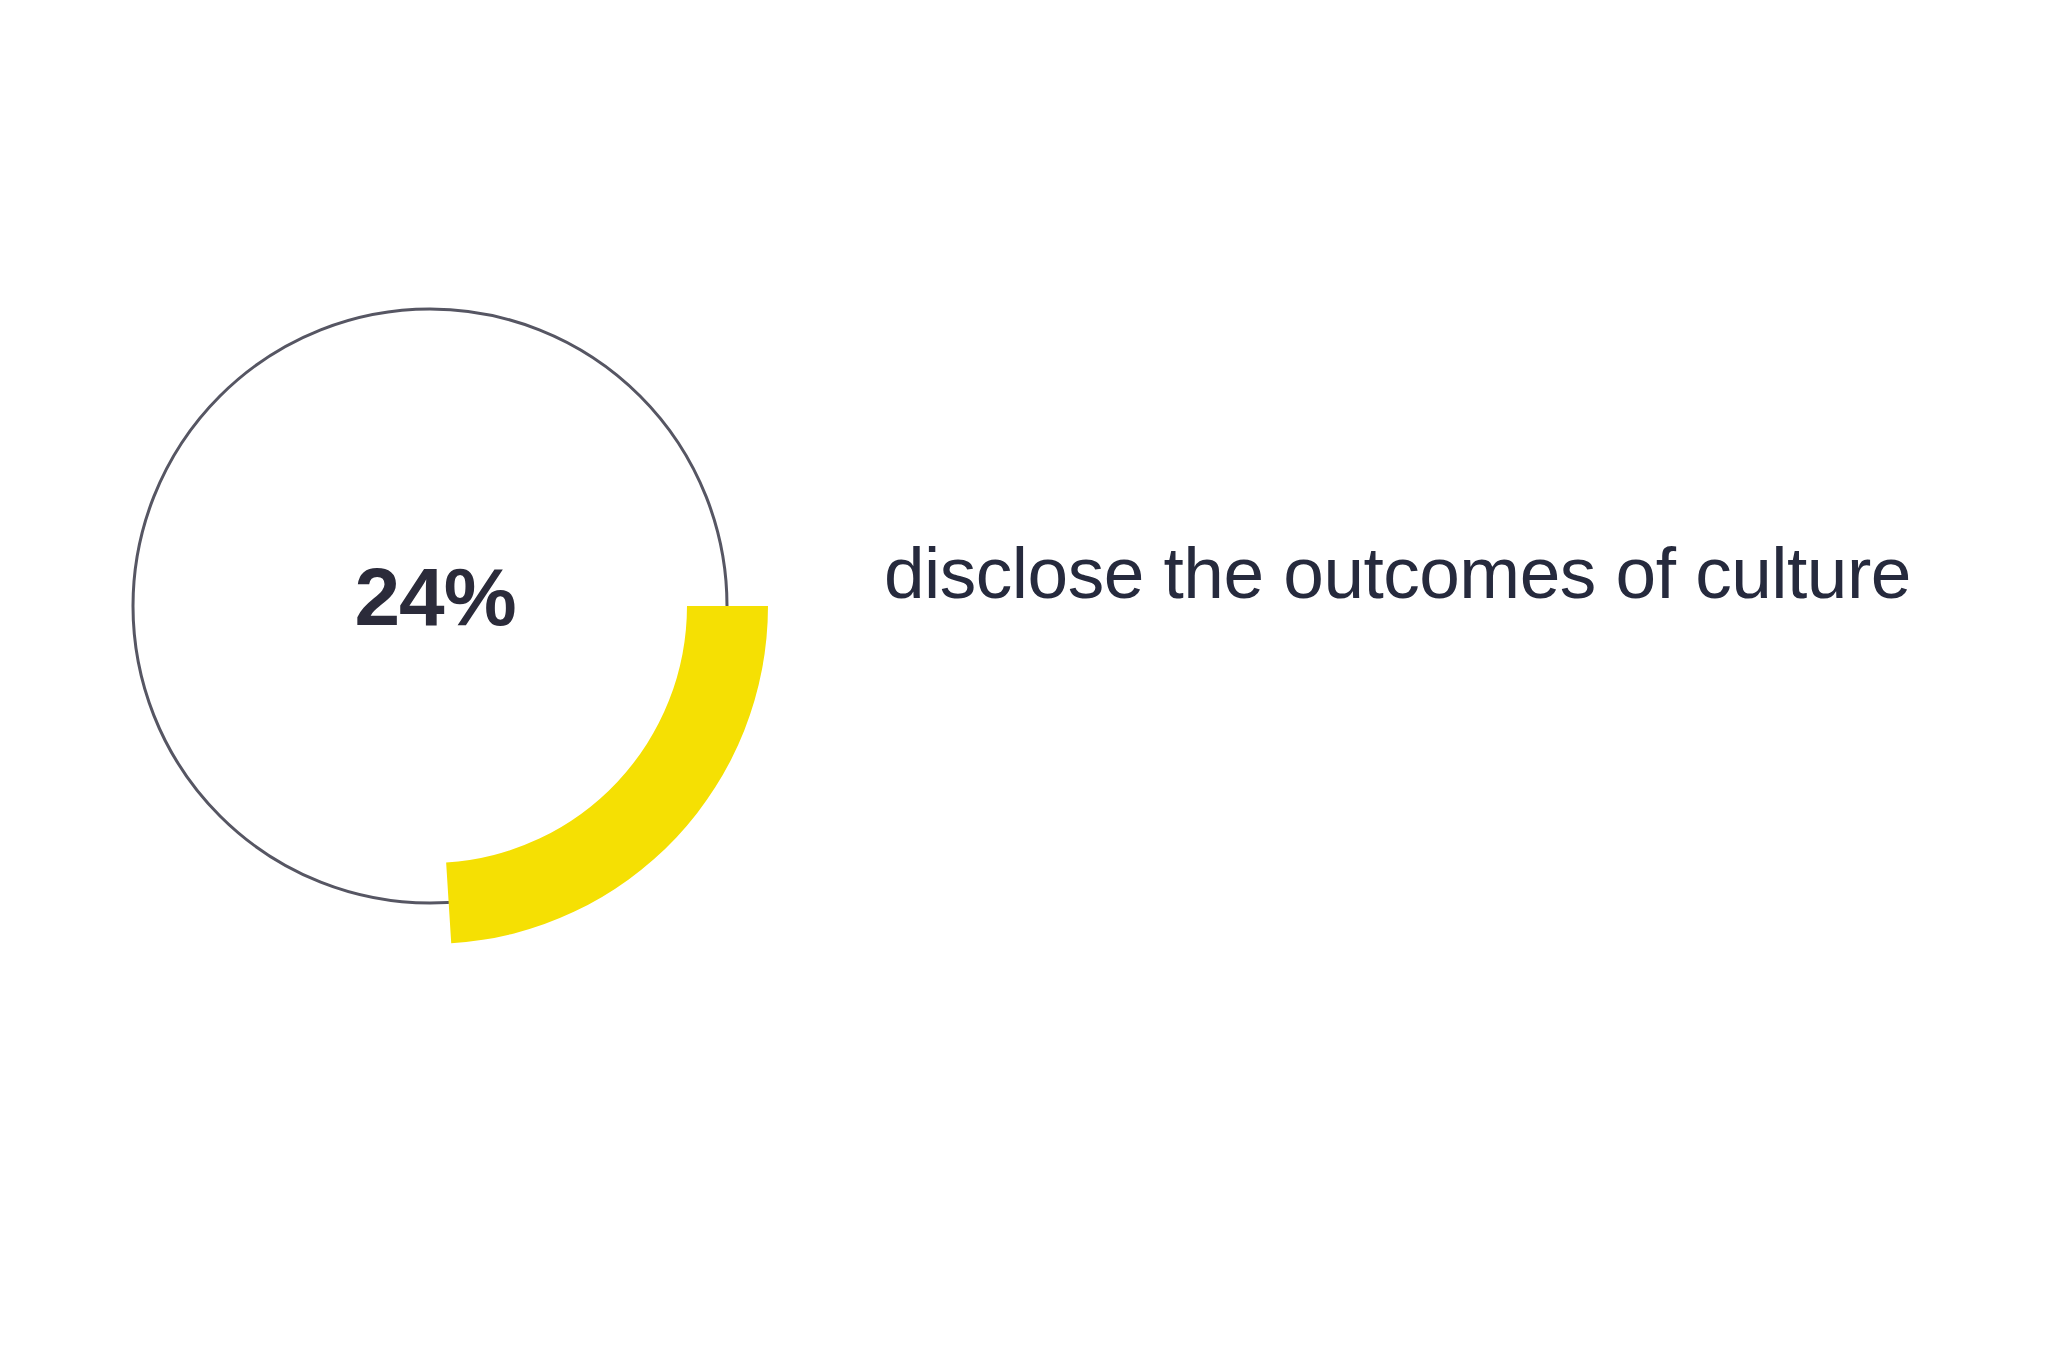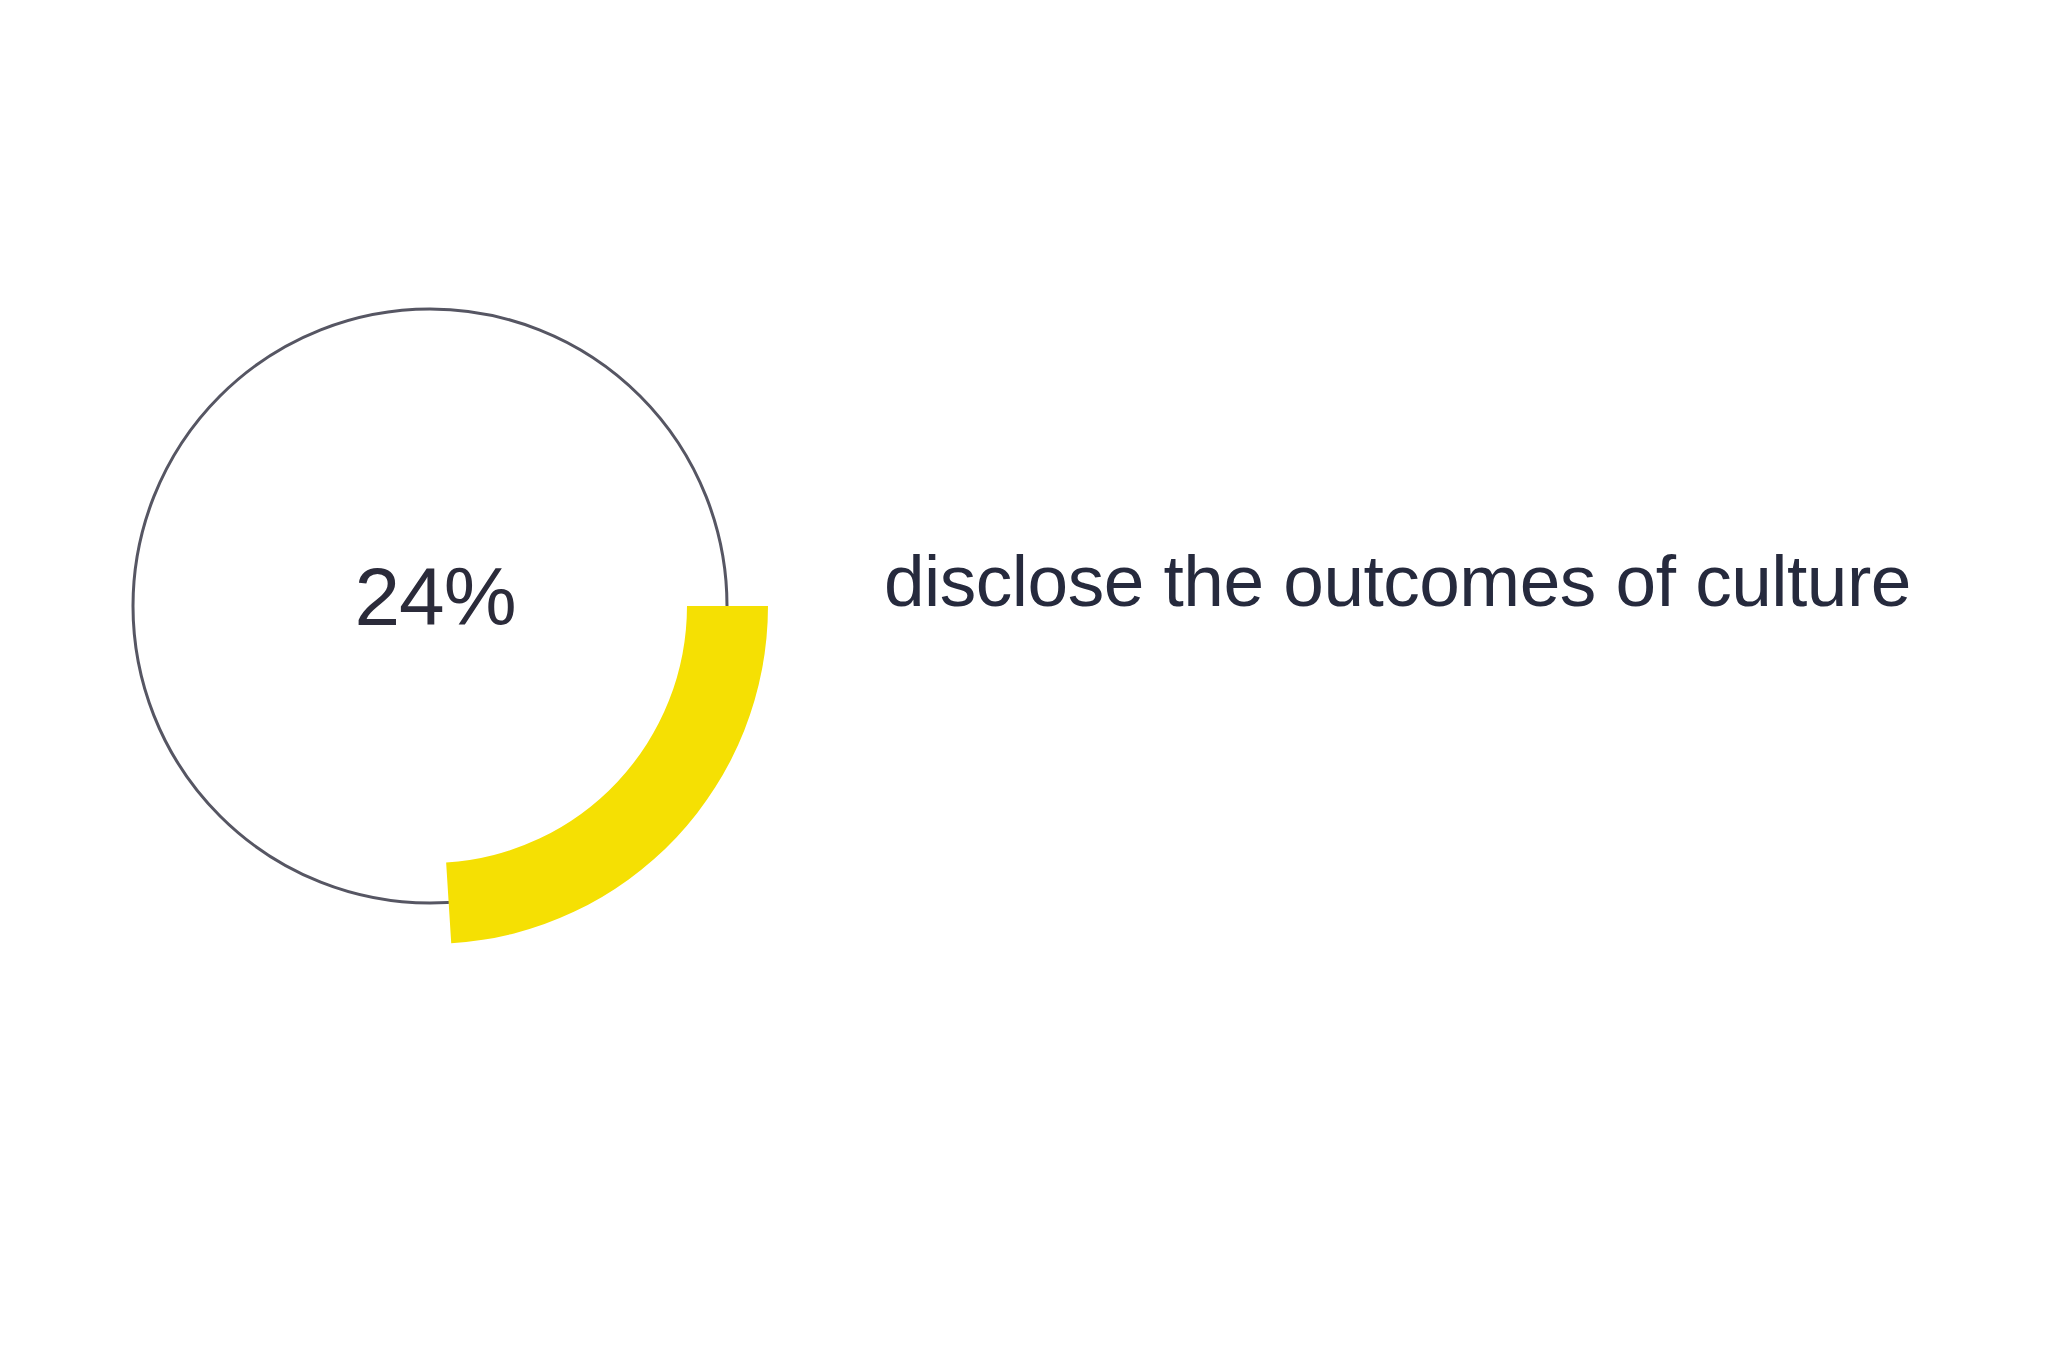--- a/index.html
+++ b/index.html
@@ -36,21 +36,21 @@
     display: block;
   }
   #gauge-value {
     position: absolute;
     left: 250px;
     top: 556px;
     width: 370px;
     text-align: center;
     font-family: "Liberation Sans", "DejaVu Sans", sans-serif;
     font-size: 82px;
-    font-weight: 400;
+    font-weight: 700;
     letter-spacing: -1px;
     color: #2b2b3a;
     line-height: 1;
     white-space: nowrap;
   }
   
   #caption {
     position: absolute;
     left: 884px;
     top: 526px;
@@ -58,21 +58,20 @@
     font-family: "Liberation Sans", "DejaVu Sans", sans-serif;
     font-size: 73px;
     font-weight: 400;
     line-height: 94px;
     color: #262a3d;
     letter-spacing: -0.5px;
   }
   #caption .cap-line {
     display: block;
     white-space: nowrap;
-    margin-top: 8px;
   }
 </style>
 </head>
 <body style="background: rgb(255, 255, 255);">
 
 <div id="stage">
 
   <div id="gauge-wrap">
 
     <svg id="gauge-svg" width="900" height="1000" viewBox="0 0 900 1000" xmlns="http://www.w3.org/2000/svg">

